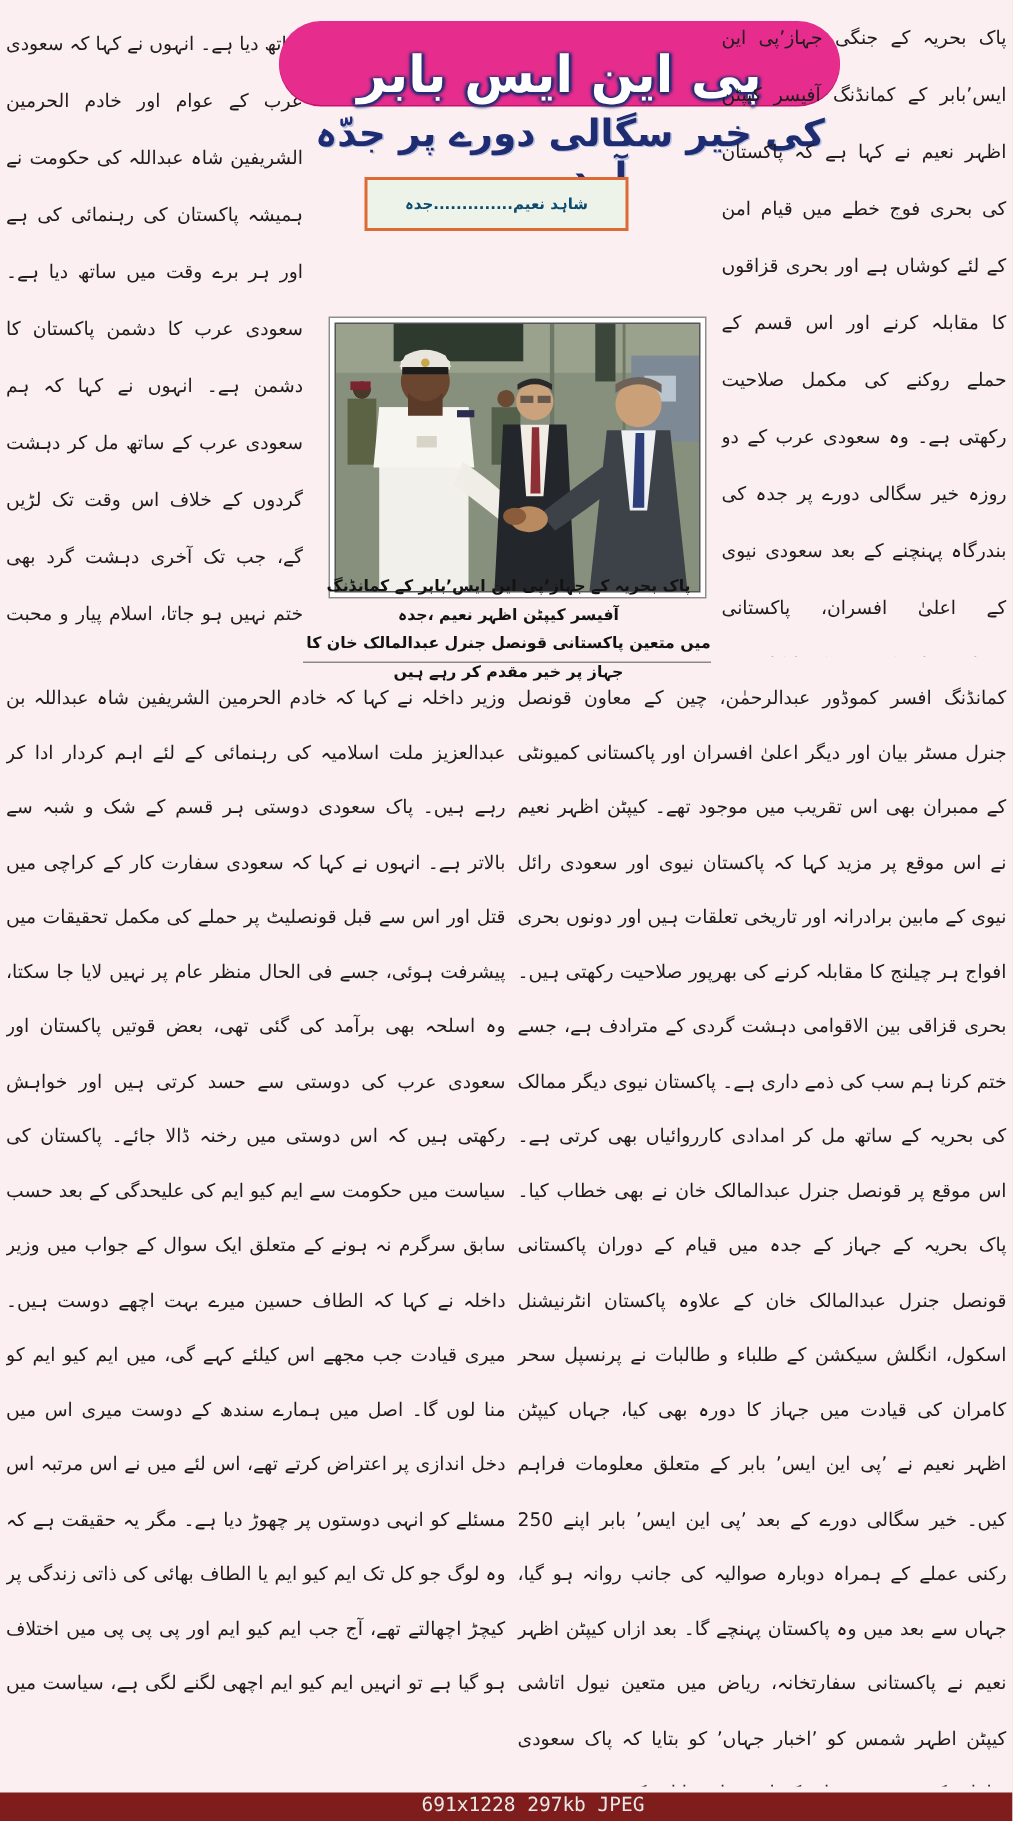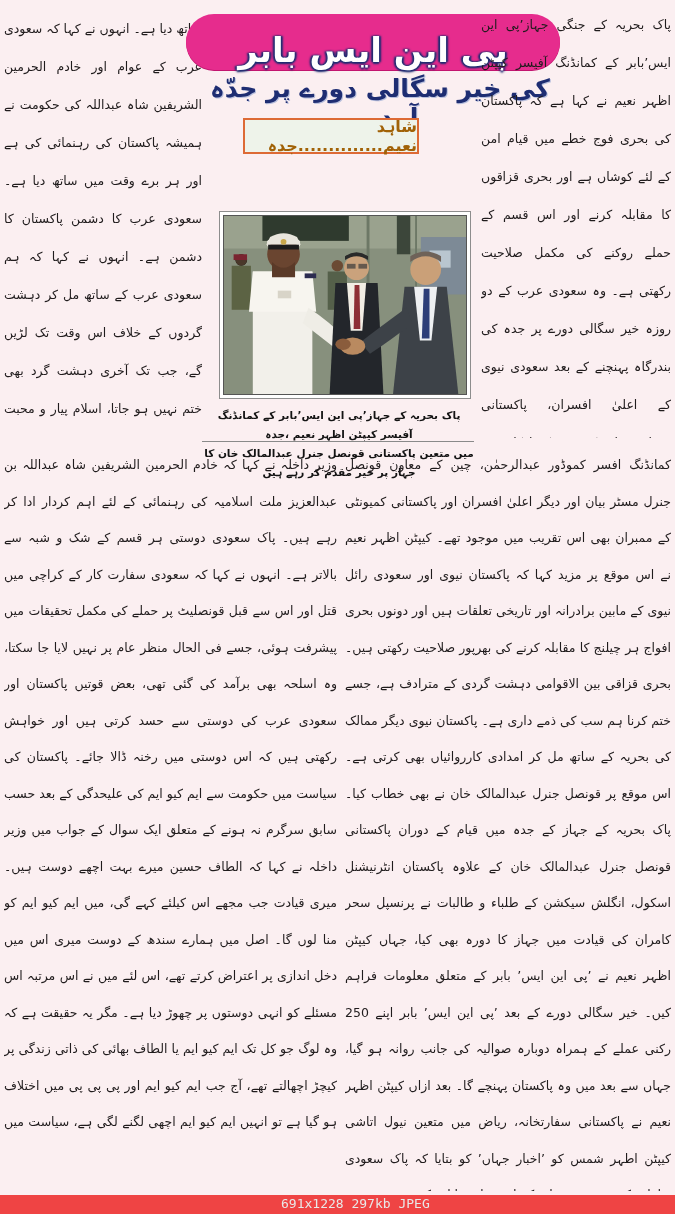--- a/index.html
+++ b/index.html
@@ -15,36 +15,36 @@
   
   .headline-pill{position:absolute;left:186px;top:14px;width:374px;height:56px;background:#e62c8d;border-radius:34px;
     display:flex;align-items:flex-end;justify-content:center;box-shadow:0 1px 0 #c2156f;}
   .headline-pill span{color:#ffffff;font-size:34px;font-weight:bold;direction:rtl;
     text-shadow:0 0 2px #1e2d72,0 2px 2px #1e2d72,2px 0 2px #1e2d72,-2px 0 2px #1e2d72;}
   .subtitle{position:absolute;left:196px;top:74px;width:368px;text-align:center;direction:rtl;
     color:#1e2d72;font-size:25px;font-weight:bold;letter-spacing:-1px;
     text-shadow:1px 1px 0 #b9c0dd;}
   .byline-box{position:absolute;left:243px;top:118px;width:172px;height:32px;background:#eef3ea;border:2px solid #dd6a35;
     display:flex;align-items:center;justify-content:center;}
-  .byline-box span{direction:rtl;font-size:16px;font-weight:bold;color:#a16207;}
+  .byline-box span{direction:rtl;font-size:10px;font-weight:bold;color:#0c4a6e;}
 
   
   .photo-frame{position:absolute;left:219px;top:211px;width:252px;height:188px;background:#ffffff;border:1px solid #8d8d8d;
     box-sizing:border-box;padding:3px;}
   .photo-frame svg{display:block;width:100%;height:100%;border:1px solid #555;box-sizing:border-box;}
-  .photo-caption{position:absolute;left:200px;top:406px;width:278px;direction:rtl;text-align:center;
+  .photo-caption{position:absolute;left:200px;top:382px;width:278px;direction:rtl;text-align:center;
     font-size:10.5px;line-height:19px;color:#131313;font-weight:bold;}
   .caption-rule{position:absolute;left:202px;top:441px;width:272px;height:1px;background:#8a8a8a;}
 
   
   .col-bot-right{position:absolute;left:345px;top:447px;width:326px;height:744px;font-size:12.5px;line-height:36.5px;overflow:hidden;}
   .col-bot-left{position:absolute;left:4px;top:447px;width:333px;height:700px;font-size:12.5px;line-height:36.5px;overflow:hidden;}
 
   
-  .file-bar{position:absolute;left:0;bottom:0;width:675px;height:19px;background:#ef4444;}
+  .file-bar{position:absolute;left:0;bottom:0;width:675px;height:19px;background:#7f1d1d;}
   .file-bar span{position:absolute;left:281px;top:1px;color:#e8e8e8;font-family:"DejaVu Sans Mono",monospace;font-size:13px;}
 </style>
 </head>
 <body>
 
 <div class="page">
 
   <div class="col-top-left urdu">
     <p>ساتھ دیا ہے۔ انہوں نے کہا کہ سعودی عرب کے عوام اور خادم الحرمین الشریفین شاہ عبداللہ کی حکومت نے ہمیشہ پاکستان کی رہنمائی کی ہے اور ہر برے وقت میں ساتھ دیا ہے۔ سعودی عرب کا دشمن پاکستان کا دشمن ہے۔ انہوں نے کہا کہ ہم سعودی عرب کے ساتھ مل کر دہشت گردوں کے خلاف اس وقت تک لڑیں گے، جب تک آخری دہشت گرد بھی ختم نہیں ہو جاتا، اسلام پیار و محبت کا دین ہے، وہ قتل و غارت گری نہیں سکھاتا۔ ایک سوال کے جواب میں انہوں نے کہا کہ جب امریکی صدر اوباما کہہ رہے ہیں کہ اُسامہ مارا جا چکا ہے تو نہ ماننے کی گنجائش اس وقت تک نہیں، جب تک کوئی یہ ثبوت نہ لے آئے کہ اُسامہ بن لادن زندہ ہے۔ رحمٰن ملک نے مزید کہا کہ تحریک طالبان، لشکر جھنگوی اور القاعدہ نے ایبٹ آباد کے واقعہ کے بعد پاکستان کا سب سے بڑا دشمن ہونے کا اعلان کیا ہے اور جہاں نقصان پہنچا سکتے ہیں، وہ پہنچائیں گے۔ ایبٹ آباد واقعہ کے</p>
   </div>

